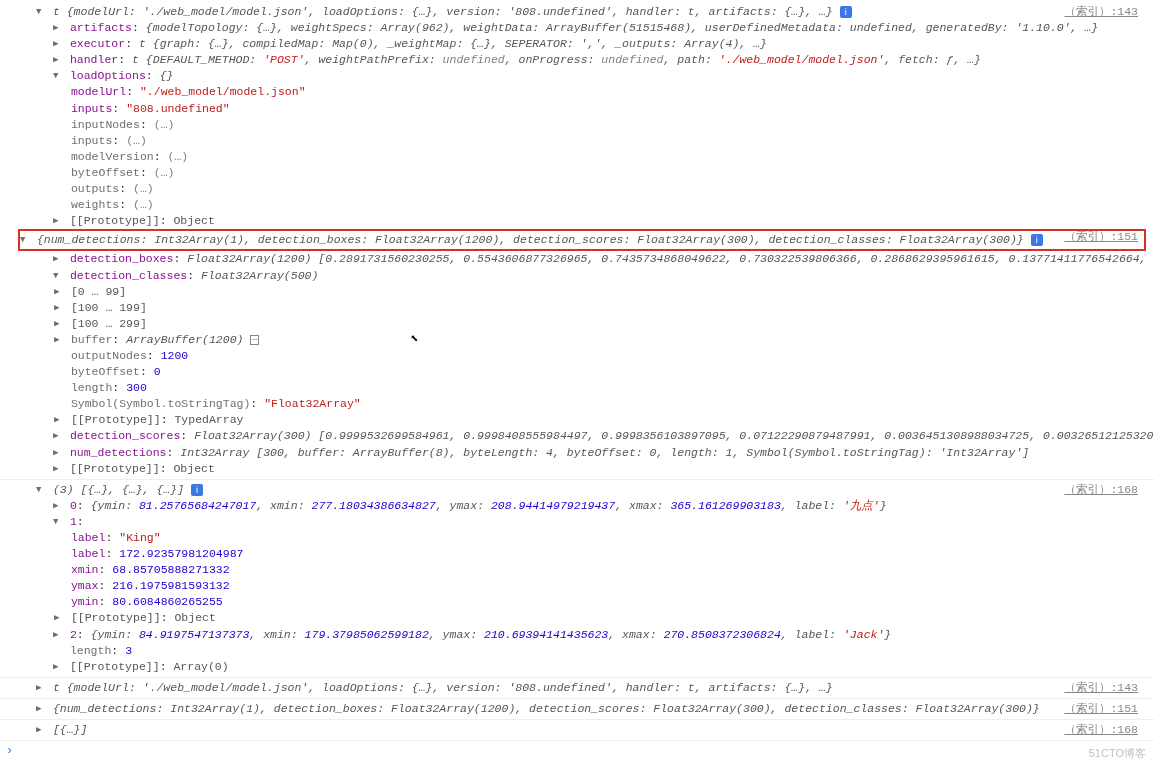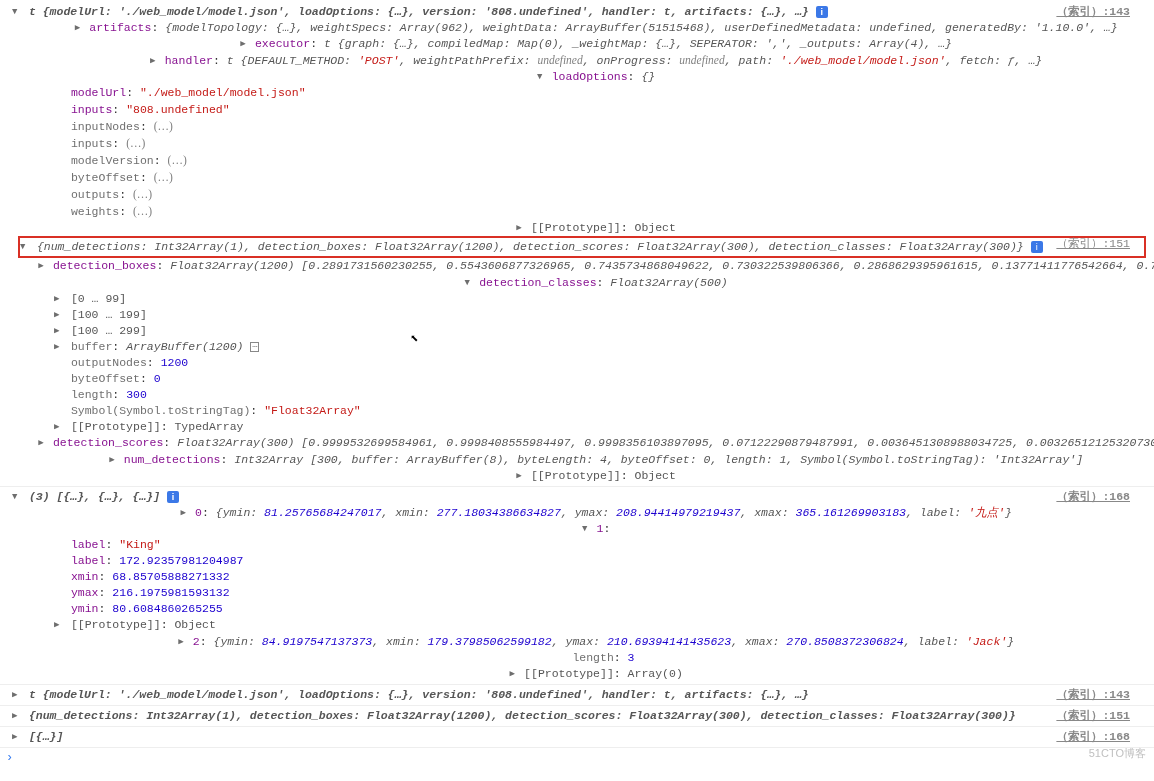--- a/index.html
+++ b/index.html
@@ -9,45 +9,45 @@
     font-size: 11.5px;
     line-height: 1.4;
     color: #303942;
     background: #fff;
     padding: 4px 0 20px 0;
     overflow-x: auto;
   }
   .row { white-space: nowrap; position: relative; }
   .idx-badge {
     position: absolute;
-    right: 24px;
+    right: 16px;
     top: 0;
     color: #888;
     text-decoration: underline;
   }
-  .indent-0 { padding-left: 12px; font-weight: bold; }
-  .indent-1 { padding-left: 36px; text-align: center; }
+  .indent-0 { padding-left: 36px; }
+  .indent-1 { padding-left: 53px; }
   .indent-2 { padding-left: 54px; }
   .arrow {
     display: inline-block;
     width: 10px;
     color: #6e6e6e;
     font-size: 9px;
     cursor: pointer;
     user-select: none;
     vertical-align: 1px;
   }
   .arrow.expanded::before { content: "▼"; }
   .arrow.collapsed::before { content: "▶"; }
   .key { color: #881391; }
   .key-muted { color: #565656; opacity:.85;}
   .italic { font-style: italic; }
   .str { color: #c41a16; }
   .num { color: #1c00cf; }
-  .undef { color: #808080; font-family: Liberation Serif, serif; }
+  .undef { color: #808080; }
   .fn { font-style: italic; color: #565656;}
   .objsum { font-style: italic; color: #565656; }
   .punct { color: #333; }
   .proto { color: #565656; }
   .info-icon {
     display: inline-block;
     width: 12px; height: 12px;
     background: #3b78e7;
     color: #fff;
     font-size: 9px;

